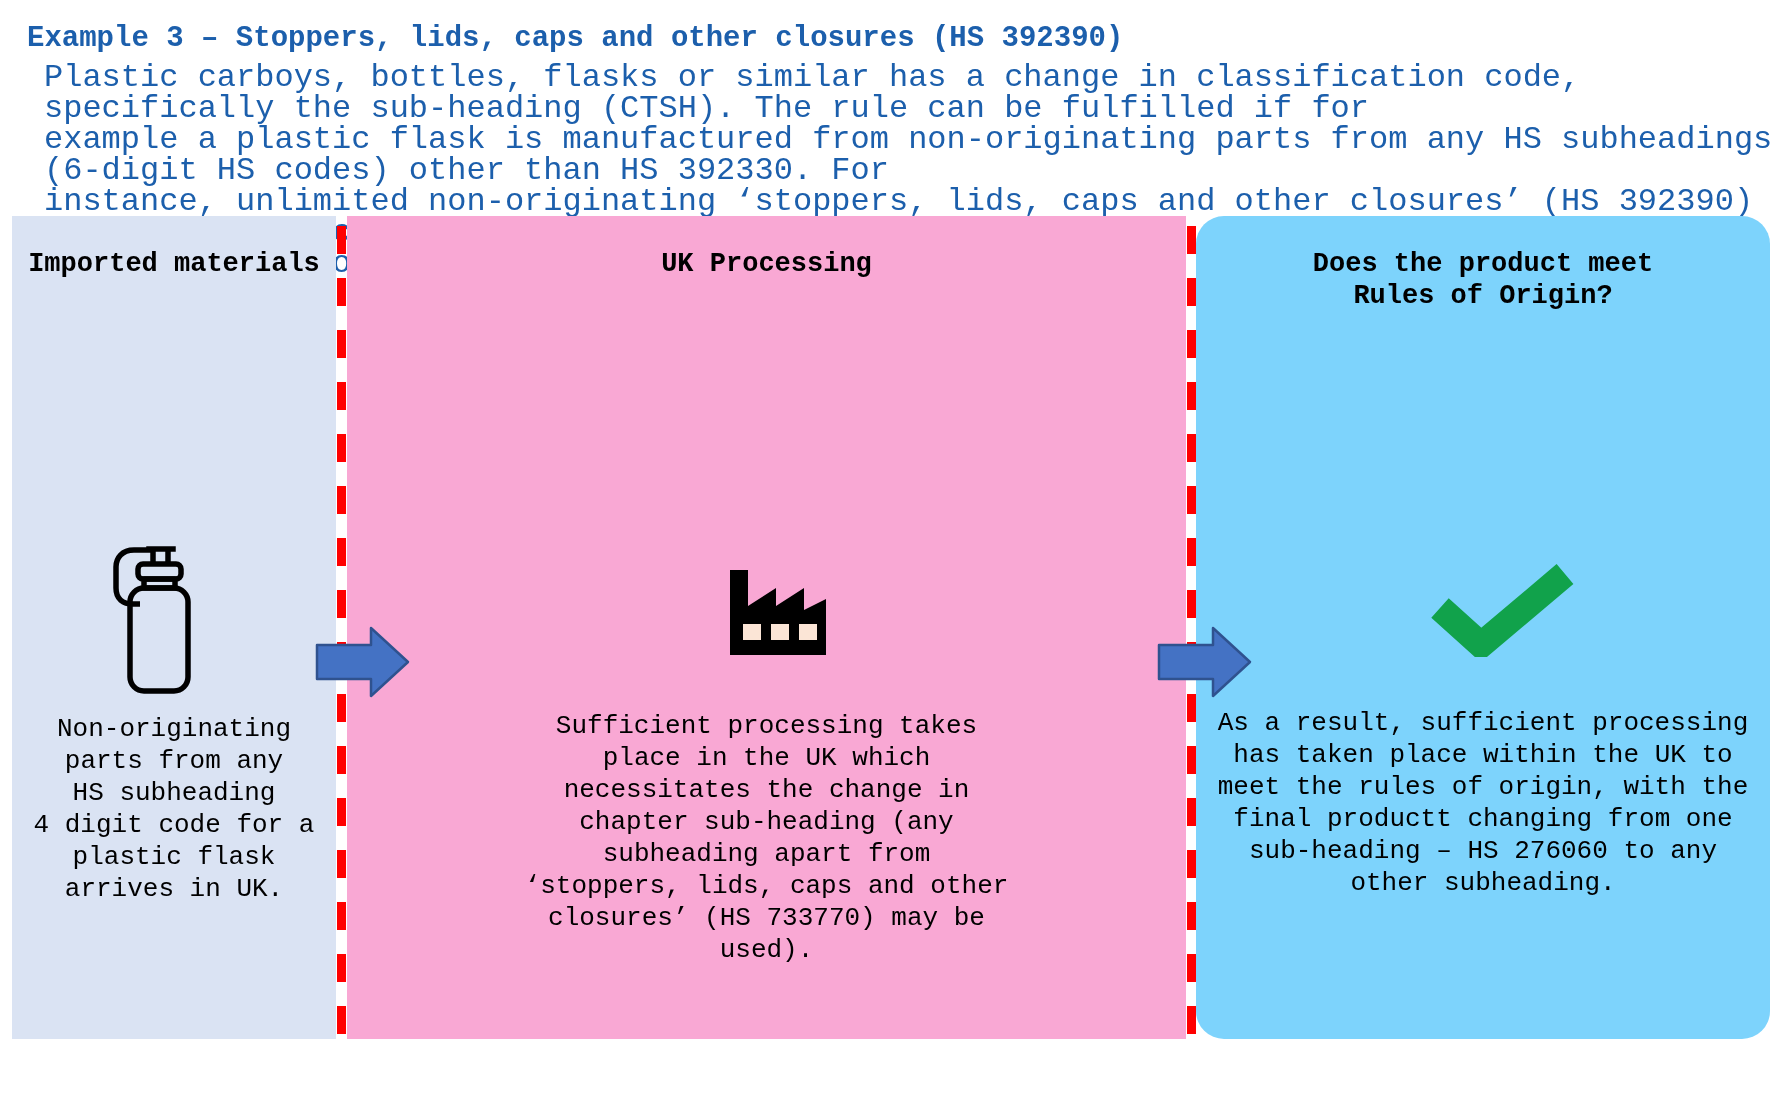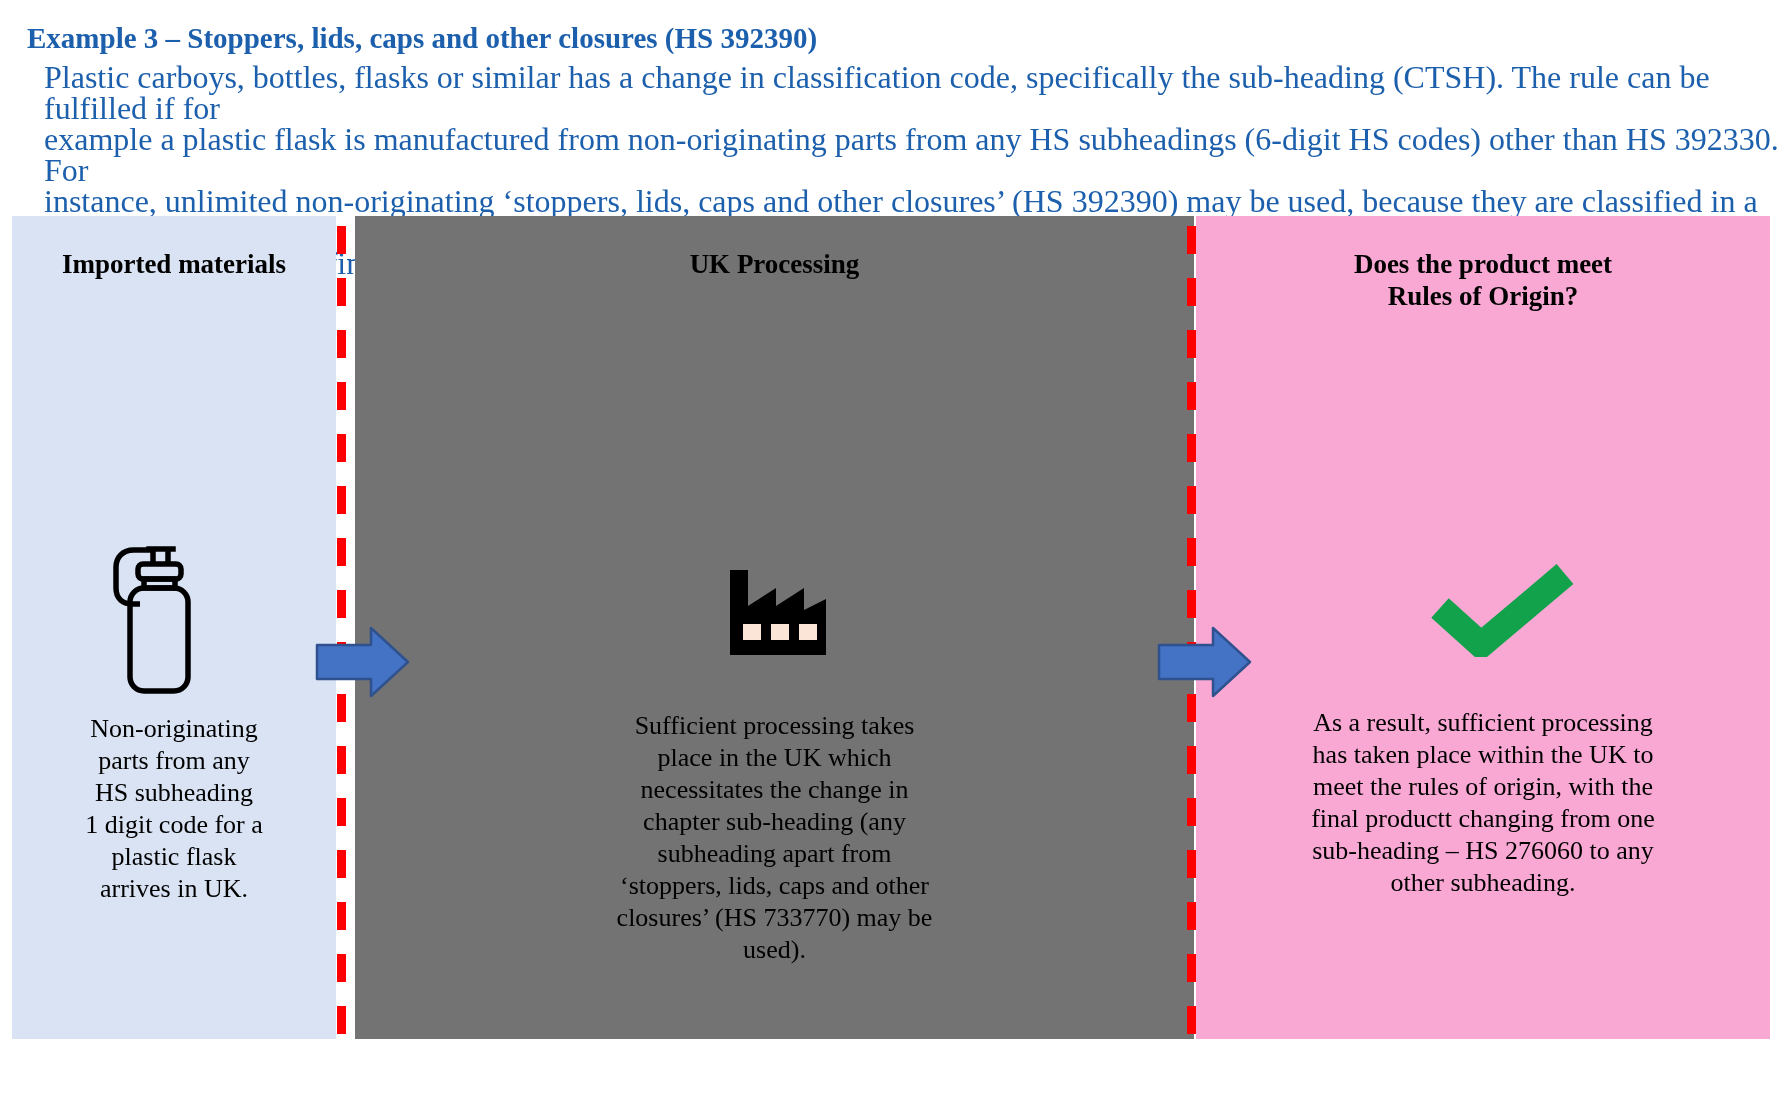--- a/index.html
+++ b/index.html
@@ -1,36 +1,36 @@
 <!DOCTYPE html>
 <html><head>
 <meta charset="utf-8">
 <style>
   html,body { margin:0; padding:0; background:#ffffff; }
   #page {
     position:relative; width:1782px; height:1113px; overflow:hidden;
     background:#ffffff;
-    font-family:Liberation Serif, serif;
+    font-family:Liberation Mono, monospace;
     color:#000;
   }
   .title {
     position:absolute; left:27px; top:22px; margin:0;
     font-size:29px; font-weight:bold; color:#1C5FAC;
     letter-spacing:0;
   }
   .intro {
     position:absolute; left:44px; top:62px; width:1756px; margin:0;
     font-size:32px; line-height:31px; color:#1C5FAC;
     white-space:pre-line;
   }
   .diagram { position:absolute; left:0; top:9px; width:1782px; height:1113px;padding-left:40px; }
   .panel { position:absolute; top:207px; height:823px; }
   .panel-left  { left:12px;   width:324px; background:#DAE3F3; }
-  .panel-mid   { left:347px;  width:839px; background:#737373;margin-left:8px; }
-  .panel-right { left:1196px; width:574px; background:#f9a8d4; }
+  .panel-mid   { left:347px;  width:839px; background:#f9a8d4; }
+  .panel-right { left:1196px; width:574px; background:#7dd3fc;border-radius:28px; }
   .panel-header {
     position:absolute; top:32px; left:0; width:100%; margin:0;
     font-size:27px; font-weight:bold; text-align:center; color:#000;
     white-space:pre-line; line-height:32px;
   }
   .panel-body {
     position:absolute; left:0; width:100%; margin:0;
     font-size:26px; line-height:32px; text-align:center; color:#000;
     white-space:pre-line;
   }
@@ -65,21 +65,21 @@
 instance, unlimited non-originating ‘stoppers, lids, caps and other closures’ (HS 392390) may be used, because they are classified in a different
 HS subheading to the final product.</p>
 
   <div class="diagram">
 
     <section class="panel panel-left">
       <h2 class="panel-header">Imported materials</h2>
       <p class="panel-body body-left">Non-originating
 parts from any
 HS subheading
-1 digit code for a
+4 digit code for a
 plastic flask
 arrives in UK.</p>
     </section>
 
     <div class="divider divider-1"></div>
 
     <section class="panel panel-mid">
       <h2 class="panel-header">UK Processing</h2>
       <p class="panel-body body-mid">Sufficient processing takes
 place in the UK which

